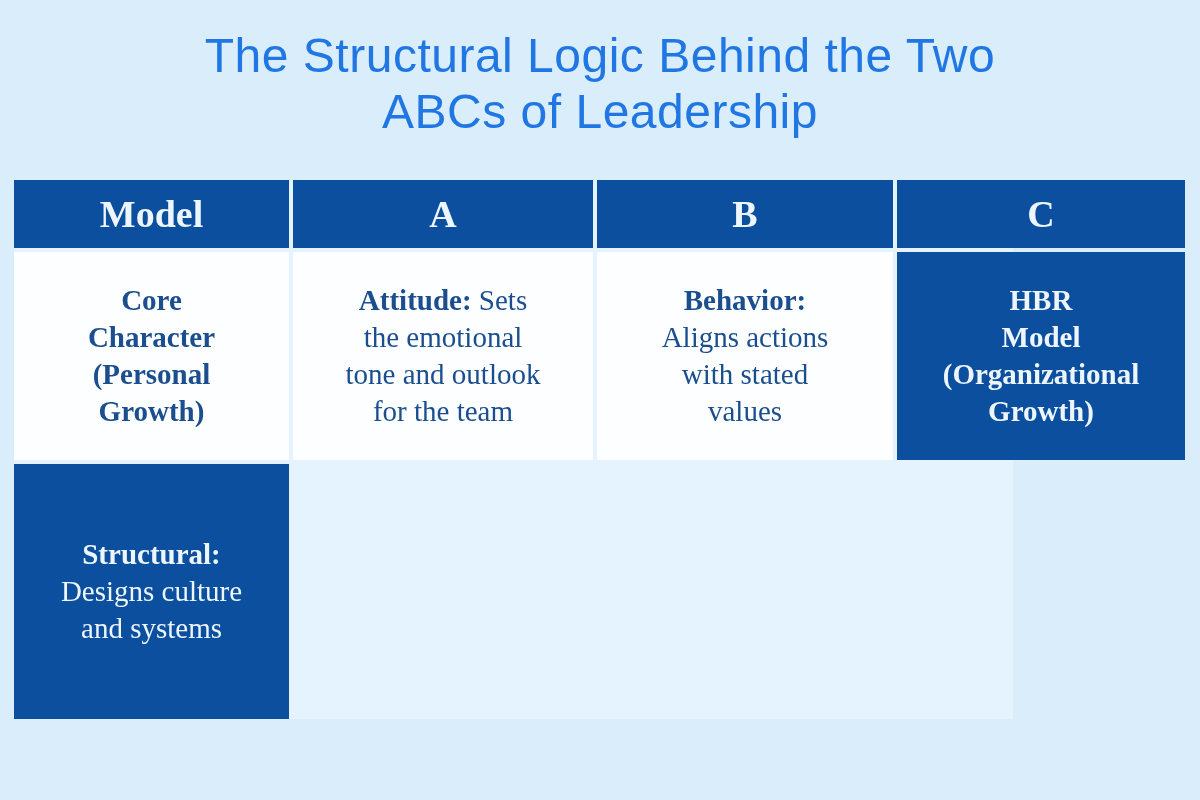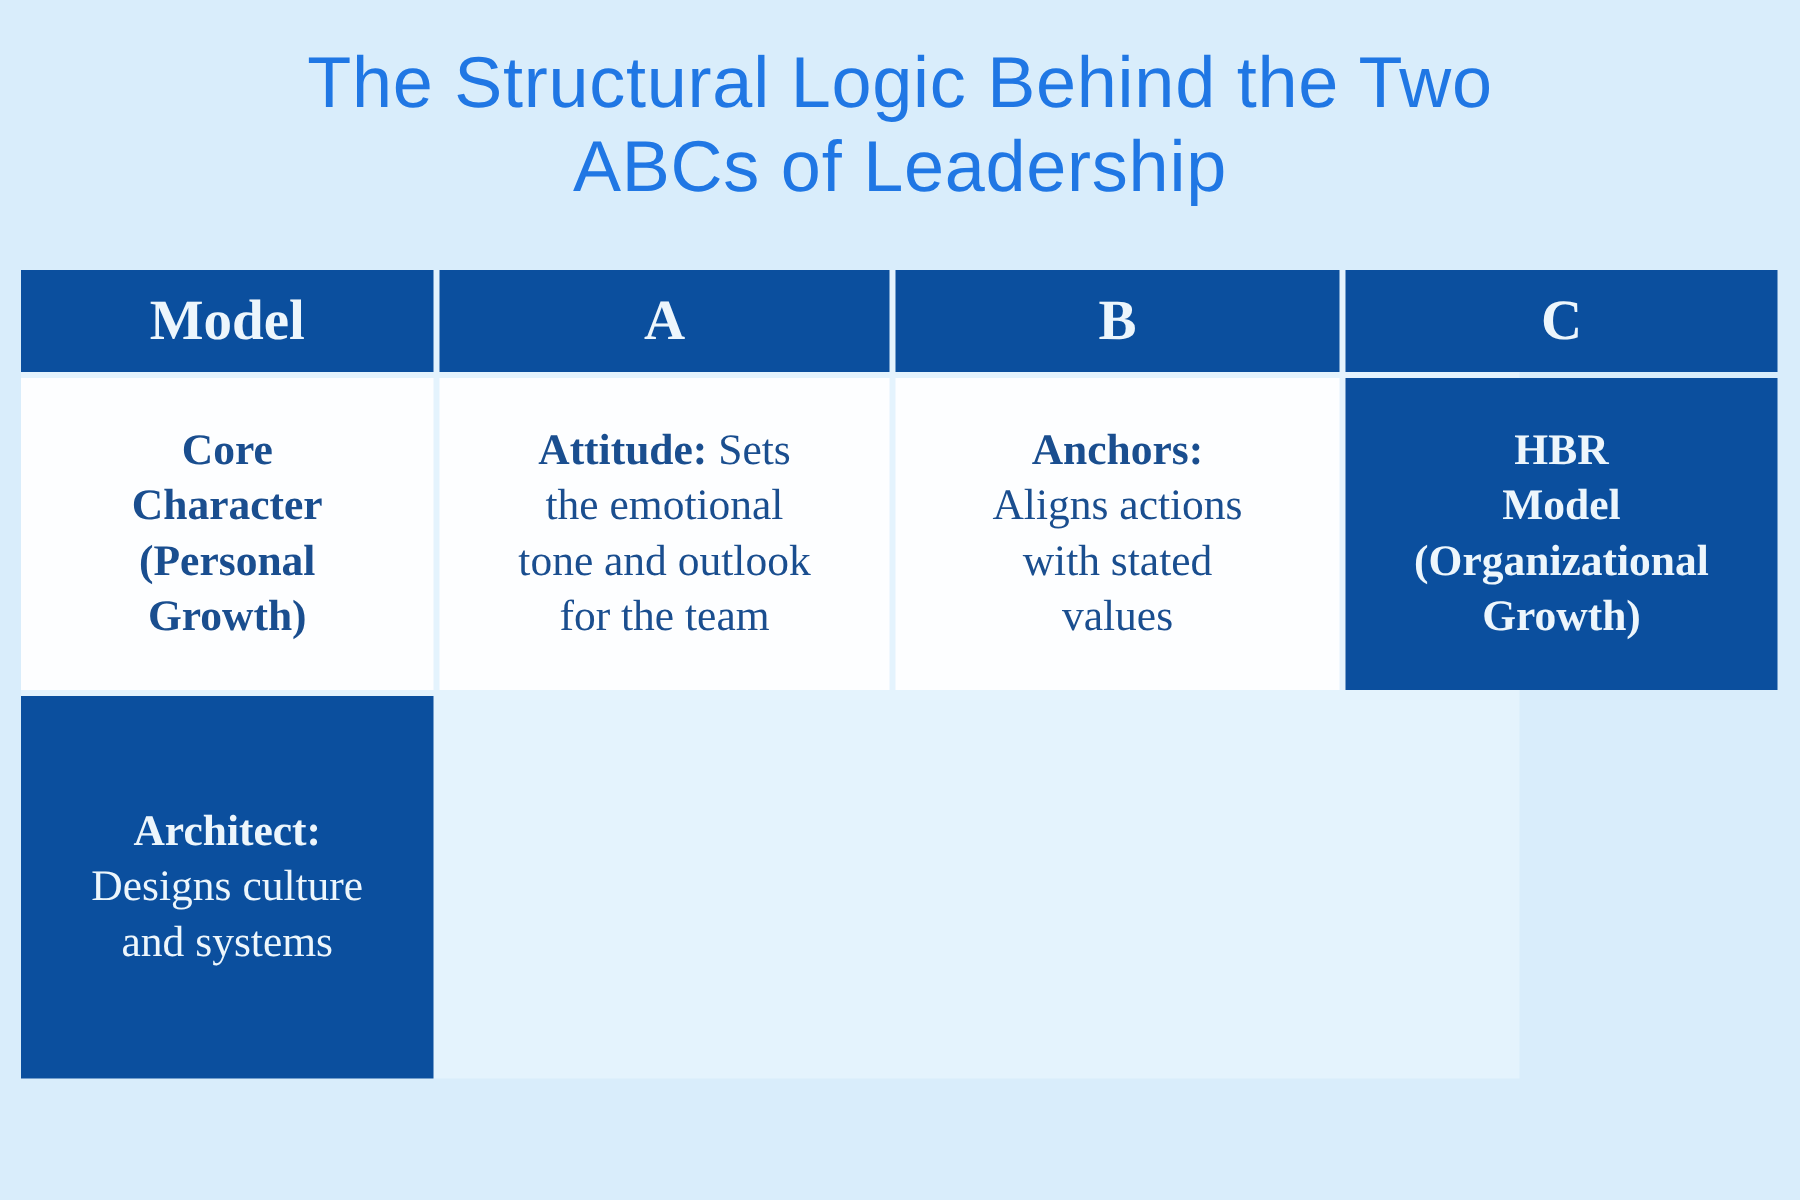--- a/index.html
+++ b/index.html
@@ -98,31 +98,31 @@
 (Personal
 Growth)</span><span></span></div>
   </div>
   <div class="cell cell-light">
     <div><span class="lead">Attitude:</span><span> Sets
 the emotional
 tone and outlook
 for the team</span></div>
   </div>
   <div class="cell cell-light">
-    <div><span class="lead">Anchors:</span><span>
+    <div><span class="lead">Behavior:</span><span>
 Aligns actions
 with stated
 values</span></div>
   </div>
 
   <div class="cell cell-dark">
     <div><span class="lead">HBR
 Model
 (Organizational
 Growth)</span><span></span></div>
   </div>
   <div class="cell cell-dark">
-    <div><span class="lead">Architect:</span><span>
+    <div><span class="lead">Structural:</span><span>
 Designs culture
 and systems</span></div>
   </div>
 
 </div>
 
 </body></html>

